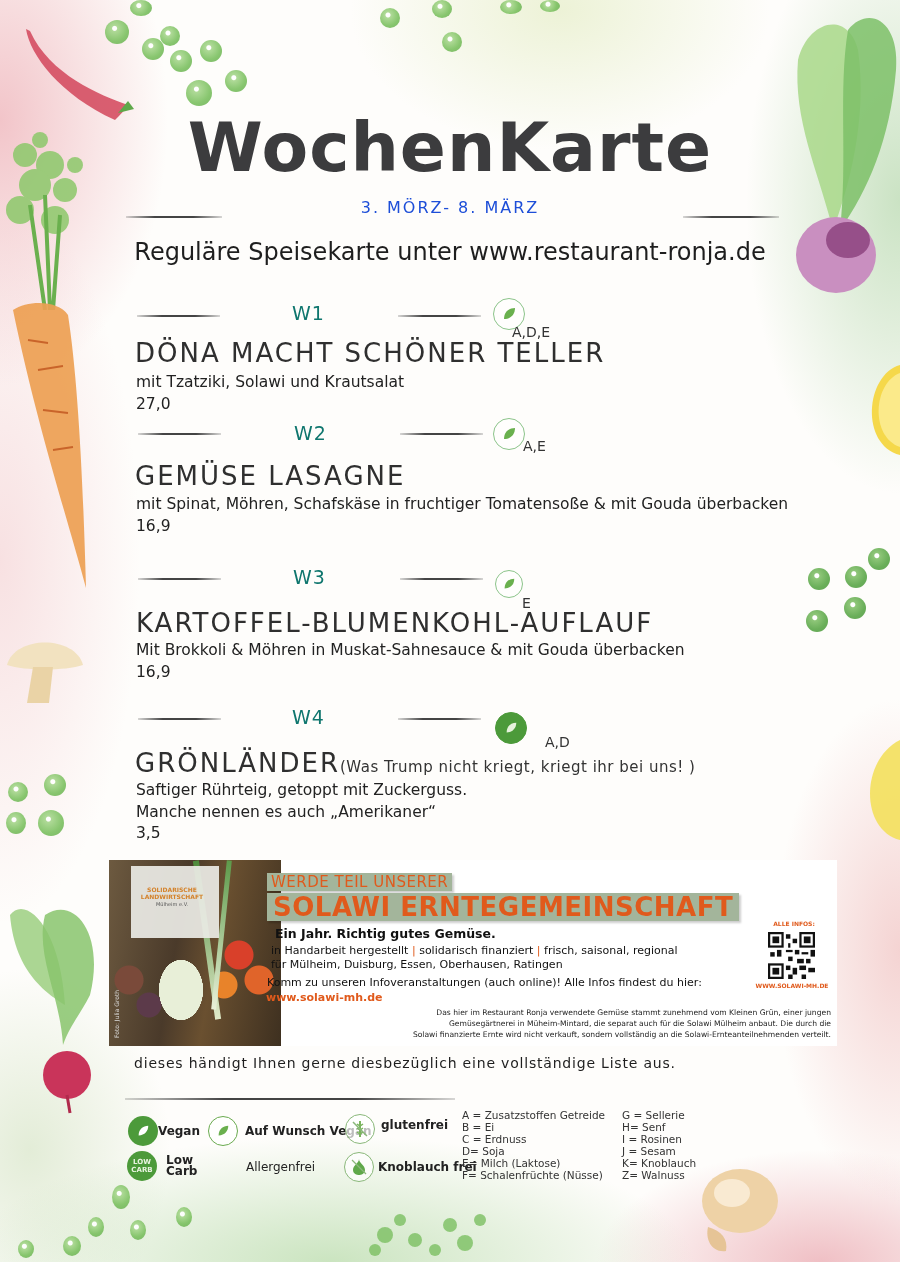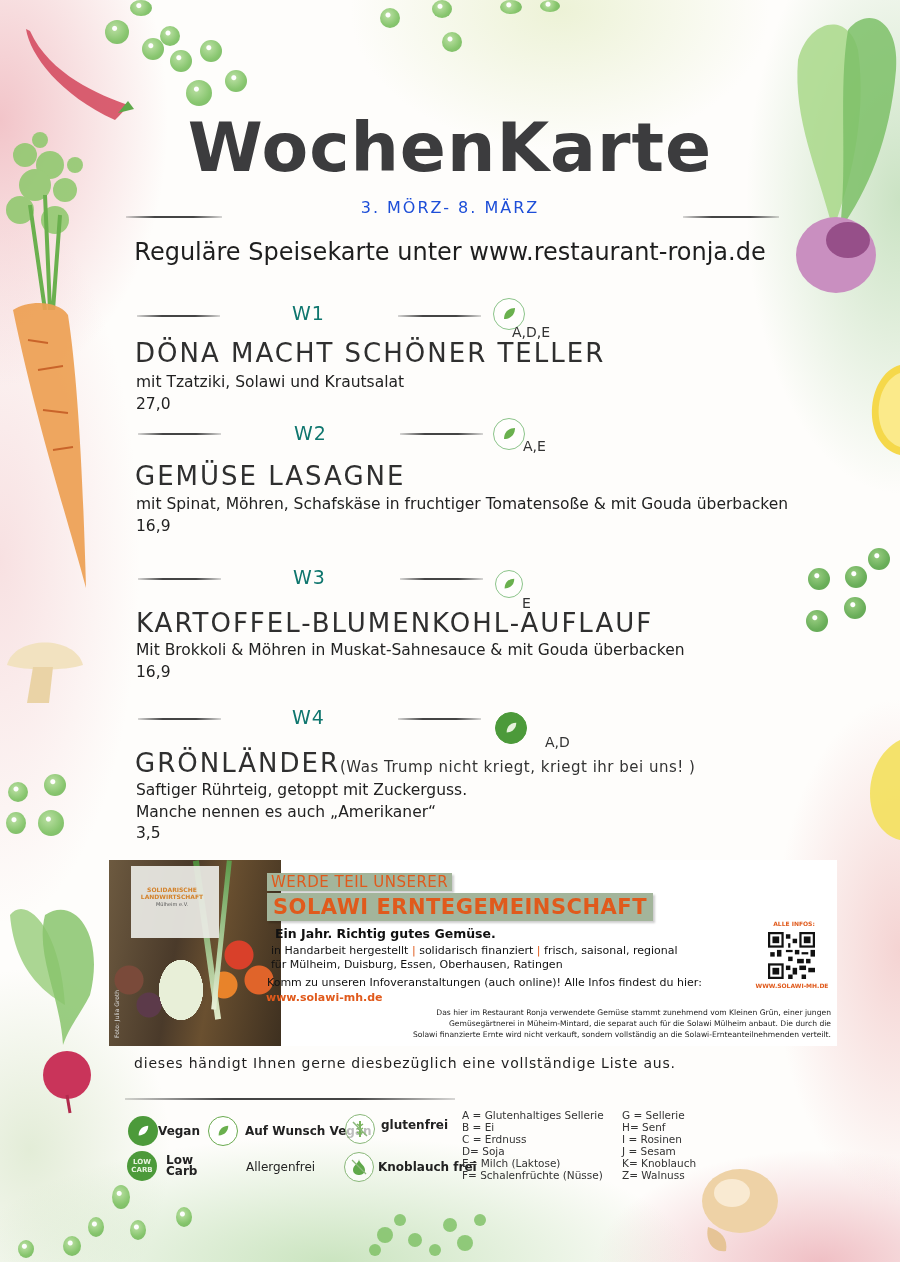--- a/index.html
+++ b/index.html
@@ -61,21 +61,21 @@
         linear-gradient(100deg, #6d5a40, #4a3a2a 40%, #6a5030 60%, #3e3020);
     }
     .photo-card { left: 22px; top: 6px; width: 88px; height: 72px; background: rgba(235,235,230,0.92); }
     .photo-card-text { left: 28px; top: 26px; width: 70px; font-size: 6px; line-height: 7px; color: #d4822a; text-align: center; font-weight: bold; }
     .photo-card-sub { left: 28px; top: 41px; width: 70px; font-size: 5px; color: #555; text-align: center; }
     .photo-credit { left: 4px; top: 100px; font-size: 6px; color: #ddd; transform: rotate(-90deg); transform-origin: left top; white-space: nowrap; }
     .leek { left: 95px; top: 0; width: 6px; height: 160px; background: linear-gradient(#4d8a3a, #dfe9c8); transform: rotate(-8deg); }
     .leek2 { left: 110px; top: 0; width: 5px; height: 150px; background: linear-gradient(#5d9a4a, #e9f0d8); transform: rotate(6deg); }
 
     .b-tag1 { left: 158px; top: 13px; background: #a3b59b; padding: 0 4px; font-size: 15px; color: #e05a1c; letter-spacing: 0.5px; font-weight: normal; box-shadow: 2px 2px 2px rgba(0,0,0,0.2); line-height: 18px; }
-    .b-tag2 { left: 158px; top: 33px; background: #a3b59b; padding: 0 6px; font-size: 21px; color: #e05a1c; font-weight: bold; letter-spacing: 0.5px; box-shadow: 2px 2px 2px rgba(0,0,0,0.2); line-height: 28px; }
+    .b-tag2 { left: 158px; top: 33px; background: #a3b59b; padding: 0 6px; font-size: 26px; color: #e05a1c; font-weight: bold; letter-spacing: 0.5px; box-shadow: 2px 2px 2px rgba(0,0,0,0.2); line-height: 28px; }
     .b-head { left: 166px; top: 66px; font-size: 12.5px; font-weight: bold; color: #111; }
     .b-line1 { left: 162px; top: 84px; font-size: 11px; color: #111; white-space: nowrap; }
     .b-line1 .bar { color: #e05a1c; }
     .b-line2 { left: 162px; top: 98px; font-size: 11px; color: #111; white-space: nowrap; }
     .b-line3 { left: 158px; top: 116px; font-size: 11px; color: #111; white-space: nowrap; }
     .b-url { left: 157px; top: 131px; font-size: 11px; color: #e05a1c; font-weight: bold; }
     .b-small { left: 170px; top: 147px; width: 552px; font-size: 7.6px; line-height: 11px; color: #222; text-align: right; }
     .qr-label { left: 660px; top: 60px; width: 50px; font-size: 6px; color: #e05a1c; font-weight: bold; text-align: center; }
     .qr { left: 659px; top: 72px; width: 47px; height: 47px; }
     .qr-url { left: 640px; top: 122px; width: 86px; font-size: 6px; color: #e05a1c; font-weight: bold; text-align: center; }
@@ -370,21 +370,21 @@
   <div class="leg-icon outline" style="border-color:#8ab87a;">
     <svg width="20" height="20" viewBox="0 0 20 20">
         <path d="M10 2 C10 6, 4 8, 4 13 C4 17, 8 18, 10 18 C12 18, 16 17, 16 13 C16 8, 10 6, 10 2 Z" fill="#5fa84a"></path>
         <path d="M3 3 L17 17" stroke="#8ab87a" stroke-width="1.3"></path>
       </svg>
   </div>
   <span class="leg-text" style="margin-left:4px;">Knoblauch frei</span>
 </div>
 
 <div class="abs allergen-list" style="left:462px;top:1109px;">
-  <div>A = Glutenhaltiges Sellerie</div>
+  <div>A = Zusatzstoffen Getreide</div>
   <div>B = Ei</div>
   <div>C = Erdnuss</div>
   <div>D= Soja</div>
   <div>E= Milch (Laktose)</div>
   <div>F= Schalenfrüchte (Nüsse)</div>
 </div>
 <div class="abs allergen-list" style="left:622px;top:1109px;">
   <div>G = Sellerie</div>
   <div>H=  Senf</div>
   <div>I =  Rosinen</div>

